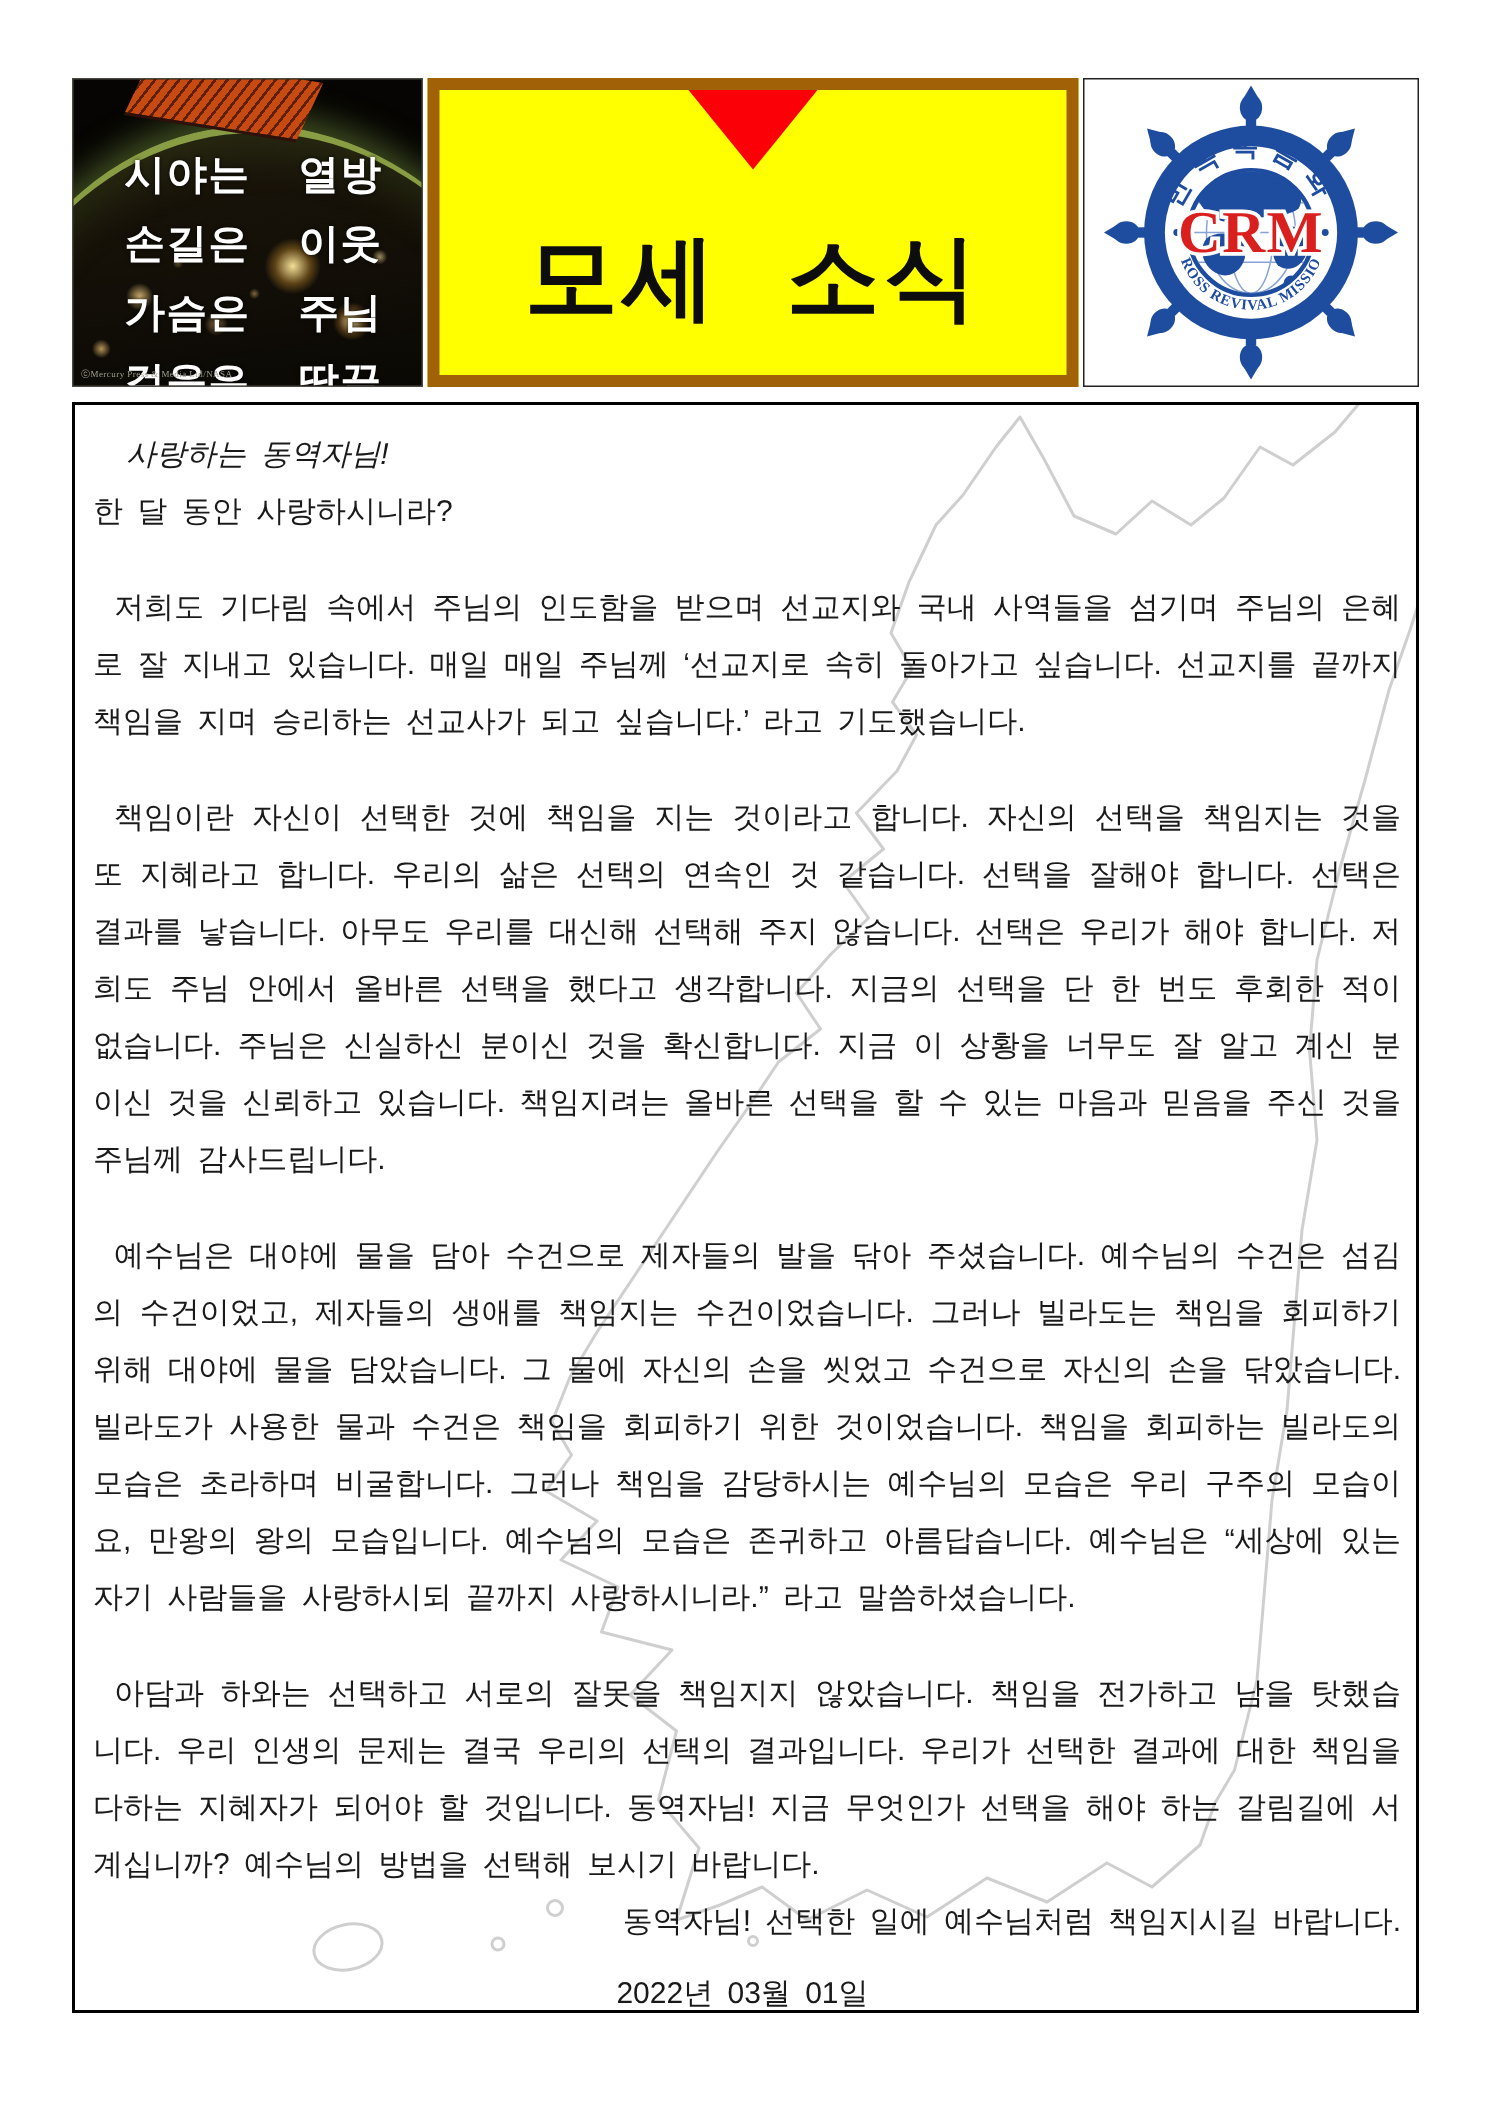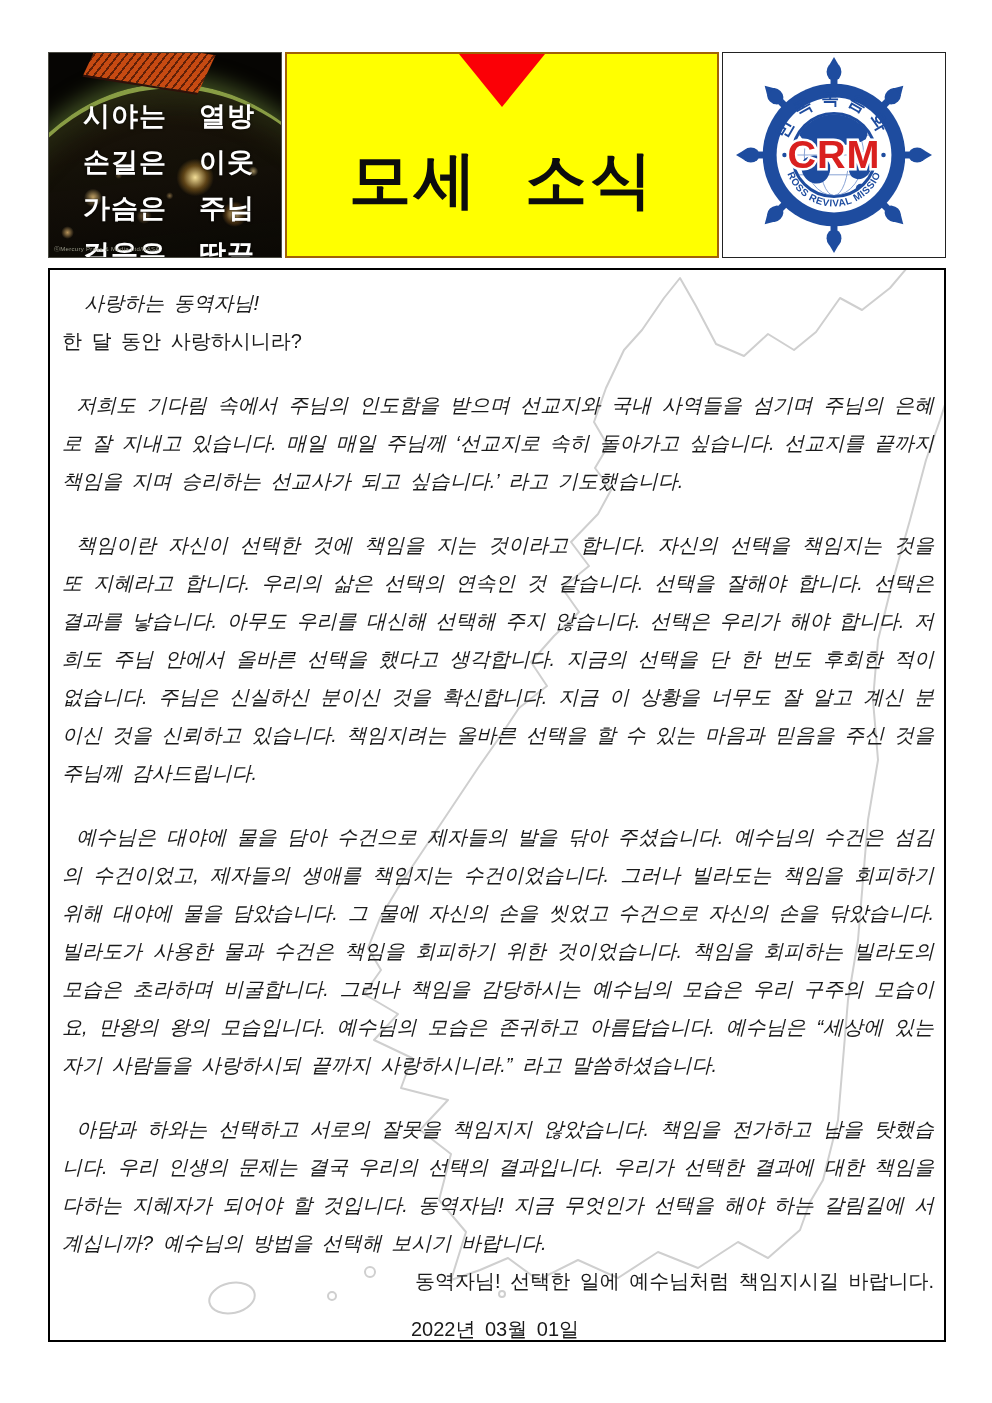--- a/index.html
+++ b/index.html
@@ -2,21 +2,21 @@
 <html><head>
 <meta charset="utf-8">
 <title>document</title>
 <style>
   * { margin:0; padding:0; box-sizing:border-box; }
   html,body { background:#ffffff; }
   body { font-family:"Liberation Sans","DejaVu Sans",sans-serif; }
   .page { position:relative; width:992px; height:1403px; background:#fff; overflow:hidden; }
 
   
-  .header { position:absolute; left:48px; top:52px; width:898px; height:206px; display:flex; gap:3px; }
+  .header { position:absolute; left:48px; top:52px; width:898px; height:206px; display:flex; gap:3px;font-family:Liberation Serif, serif; }
 
   
   .photo-cell { position:relative; width:234px; height:206px; background:#060503; border:1px solid #4a4a42; overflow:hidden; flex:none; }
   .photo-horizon { position:absolute; left:-78px; top:30px; width:420px; height:520px; border-radius:50%;
       border-top:5px solid rgba(142,164,72,.95);
       box-shadow:0 -9px 20px rgba(116,146,62,.5), inset 0 14px 26px rgba(70,88,34,.3);
       background:linear-gradient(rgba(46,36,18,.55), rgba(10,8,5,0) 45%);
       transform:rotate(-7deg); }
   .photo-panel { position:absolute; left:42px; top:-8px; width:116px; height:42px;
       transform:rotate(9deg) skewX(-16deg);
@@ -31,37 +31,37 @@
         radial-gradient(circle 11px at 41% 80%, rgba(235,185,115,.55), transparent 70%),
         radial-gradient(circle 7px at 88% 58%, rgba(255,225,155,.6), transparent 72%),
         radial-gradient(circle 5px at 52% 70%, rgba(215,175,110,.55), transparent 72%),
         radial-gradient(circle 5px at 30% 60%, rgba(200,162,104,.5), transparent 72%); }
   .photo-text { position:relative; padding:40px 26px 0 34px; }
   .photo-row { display:flex; justify-content:space-between; line-height:46px; font-size:27px; font-weight:700;
       color:#ffffff; letter-spacing:1px; text-shadow:0 0 3px rgba(0,0,0,.8); }
   .photo-credit { position:absolute; left:5px; bottom:3px; font-size:6px; color:#9b9b8b; letter-spacing:.3px; }
 
   
-  .banner-cell { position:relative; flex:1; height:206px; background:#ffff00; border:2px solid #a16207;
+  .banner-cell { position:relative; flex:1; height:206px; background:#ffff00; border:8px solid #a16207;
       display:flex; flex-direction:column; align-items:center; }
   .triangle { width:0; height:0; border-left:43px solid transparent; border-right:43px solid transparent;
       border-top:53px solid #fb0006; }
   .banner-title { margin-top:40px; font-size:62px; line-height:66px; font-weight:900; color:#0d0d0d;
       letter-spacing:3px; word-spacing:26px; white-space:nowrap; }
 
   
   .logo-cell { position:relative; width:224px; height:206px; background:#fff; border:1px solid #222;
       display:flex; align-items:center; justify-content:center; flex:none; }
 
   
   .letter-box { position:absolute; left:48px; top:268px; width:898px; height:1074px; border:2px solid #000; background:#fff; overflow:hidden; }
   .map-svg { position:absolute; inset:0; width:100%; height:100%; }
   .letter-content { position:relative; padding:14px 10px 0 12px; color:#1a1a1a; font-size:20px; line-height:38px; word-spacing:4px; }
   .greet1 { padding-left:22px;font-style:italic; }
-  .para { margin-top:26px; text-align:justify; text-indent:14px;font-style:italic; }
+  .para { margin-top:26px; text-align:justify; text-indent:14px; }
   .closing { margin-top:0; text-align:right; }
   .signature { margin-top:10px; text-align:center; padding-right:6px; }
 </style>
 </head>
 <body>
 
 <div class="page">
 
   <div class="header">
 

